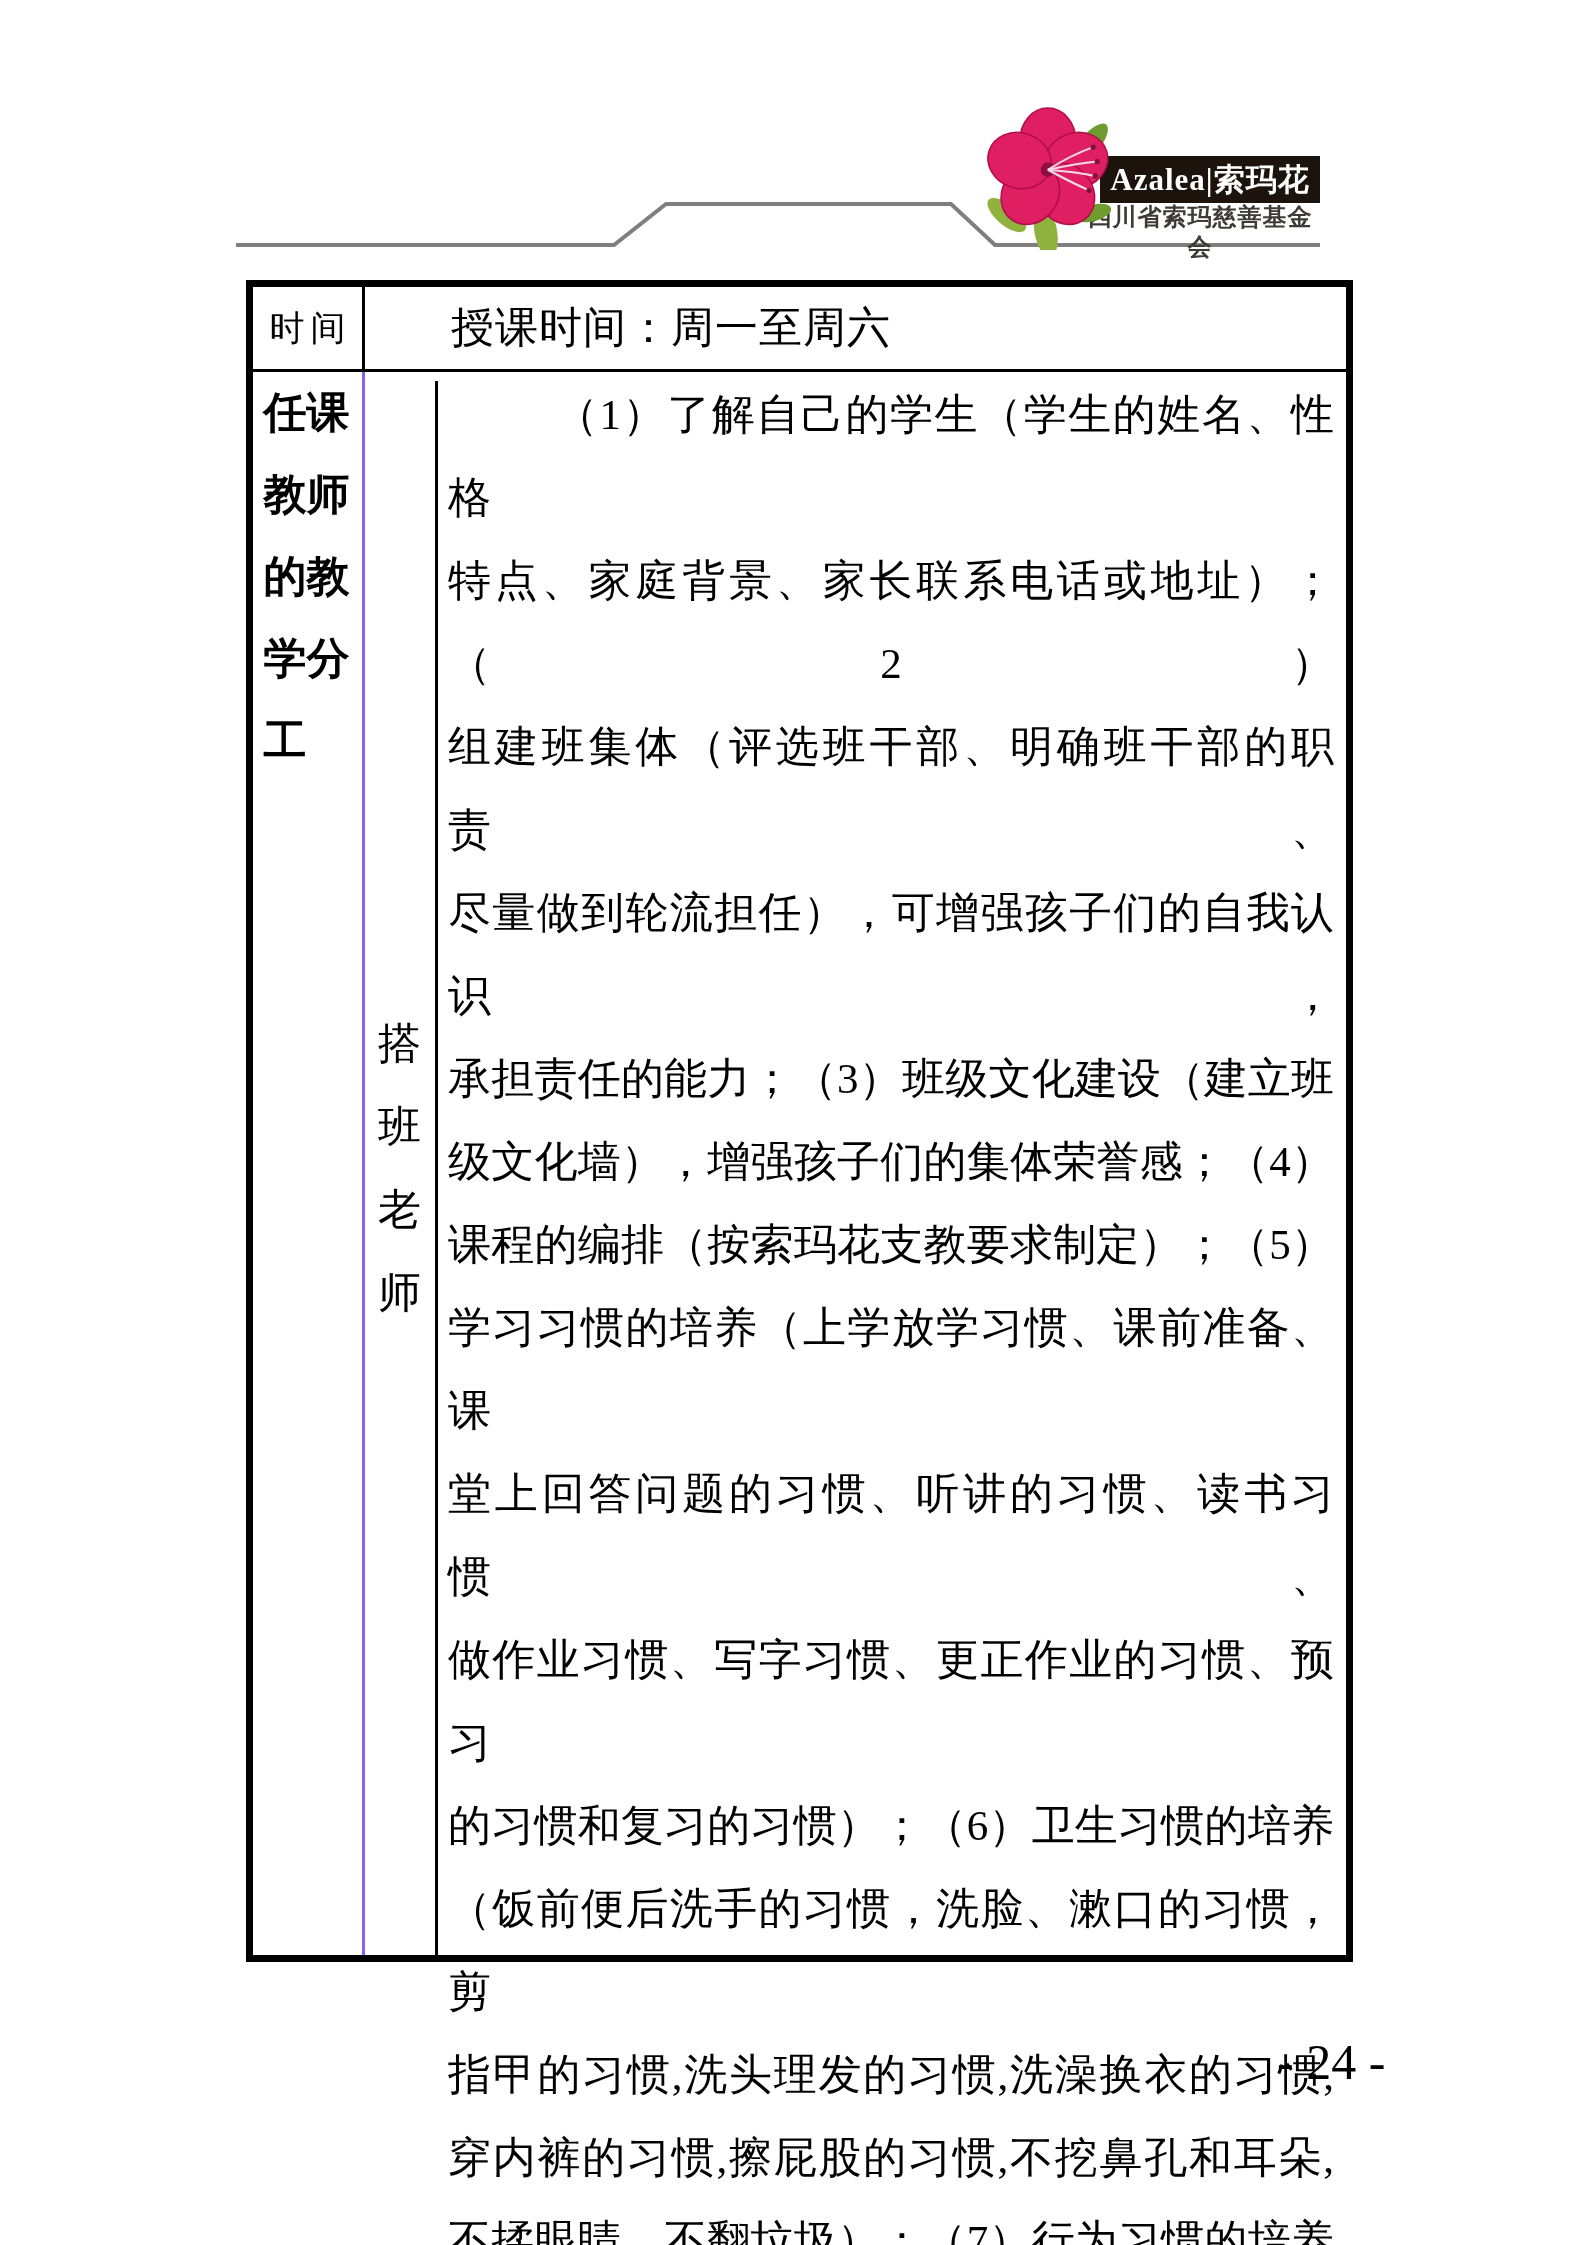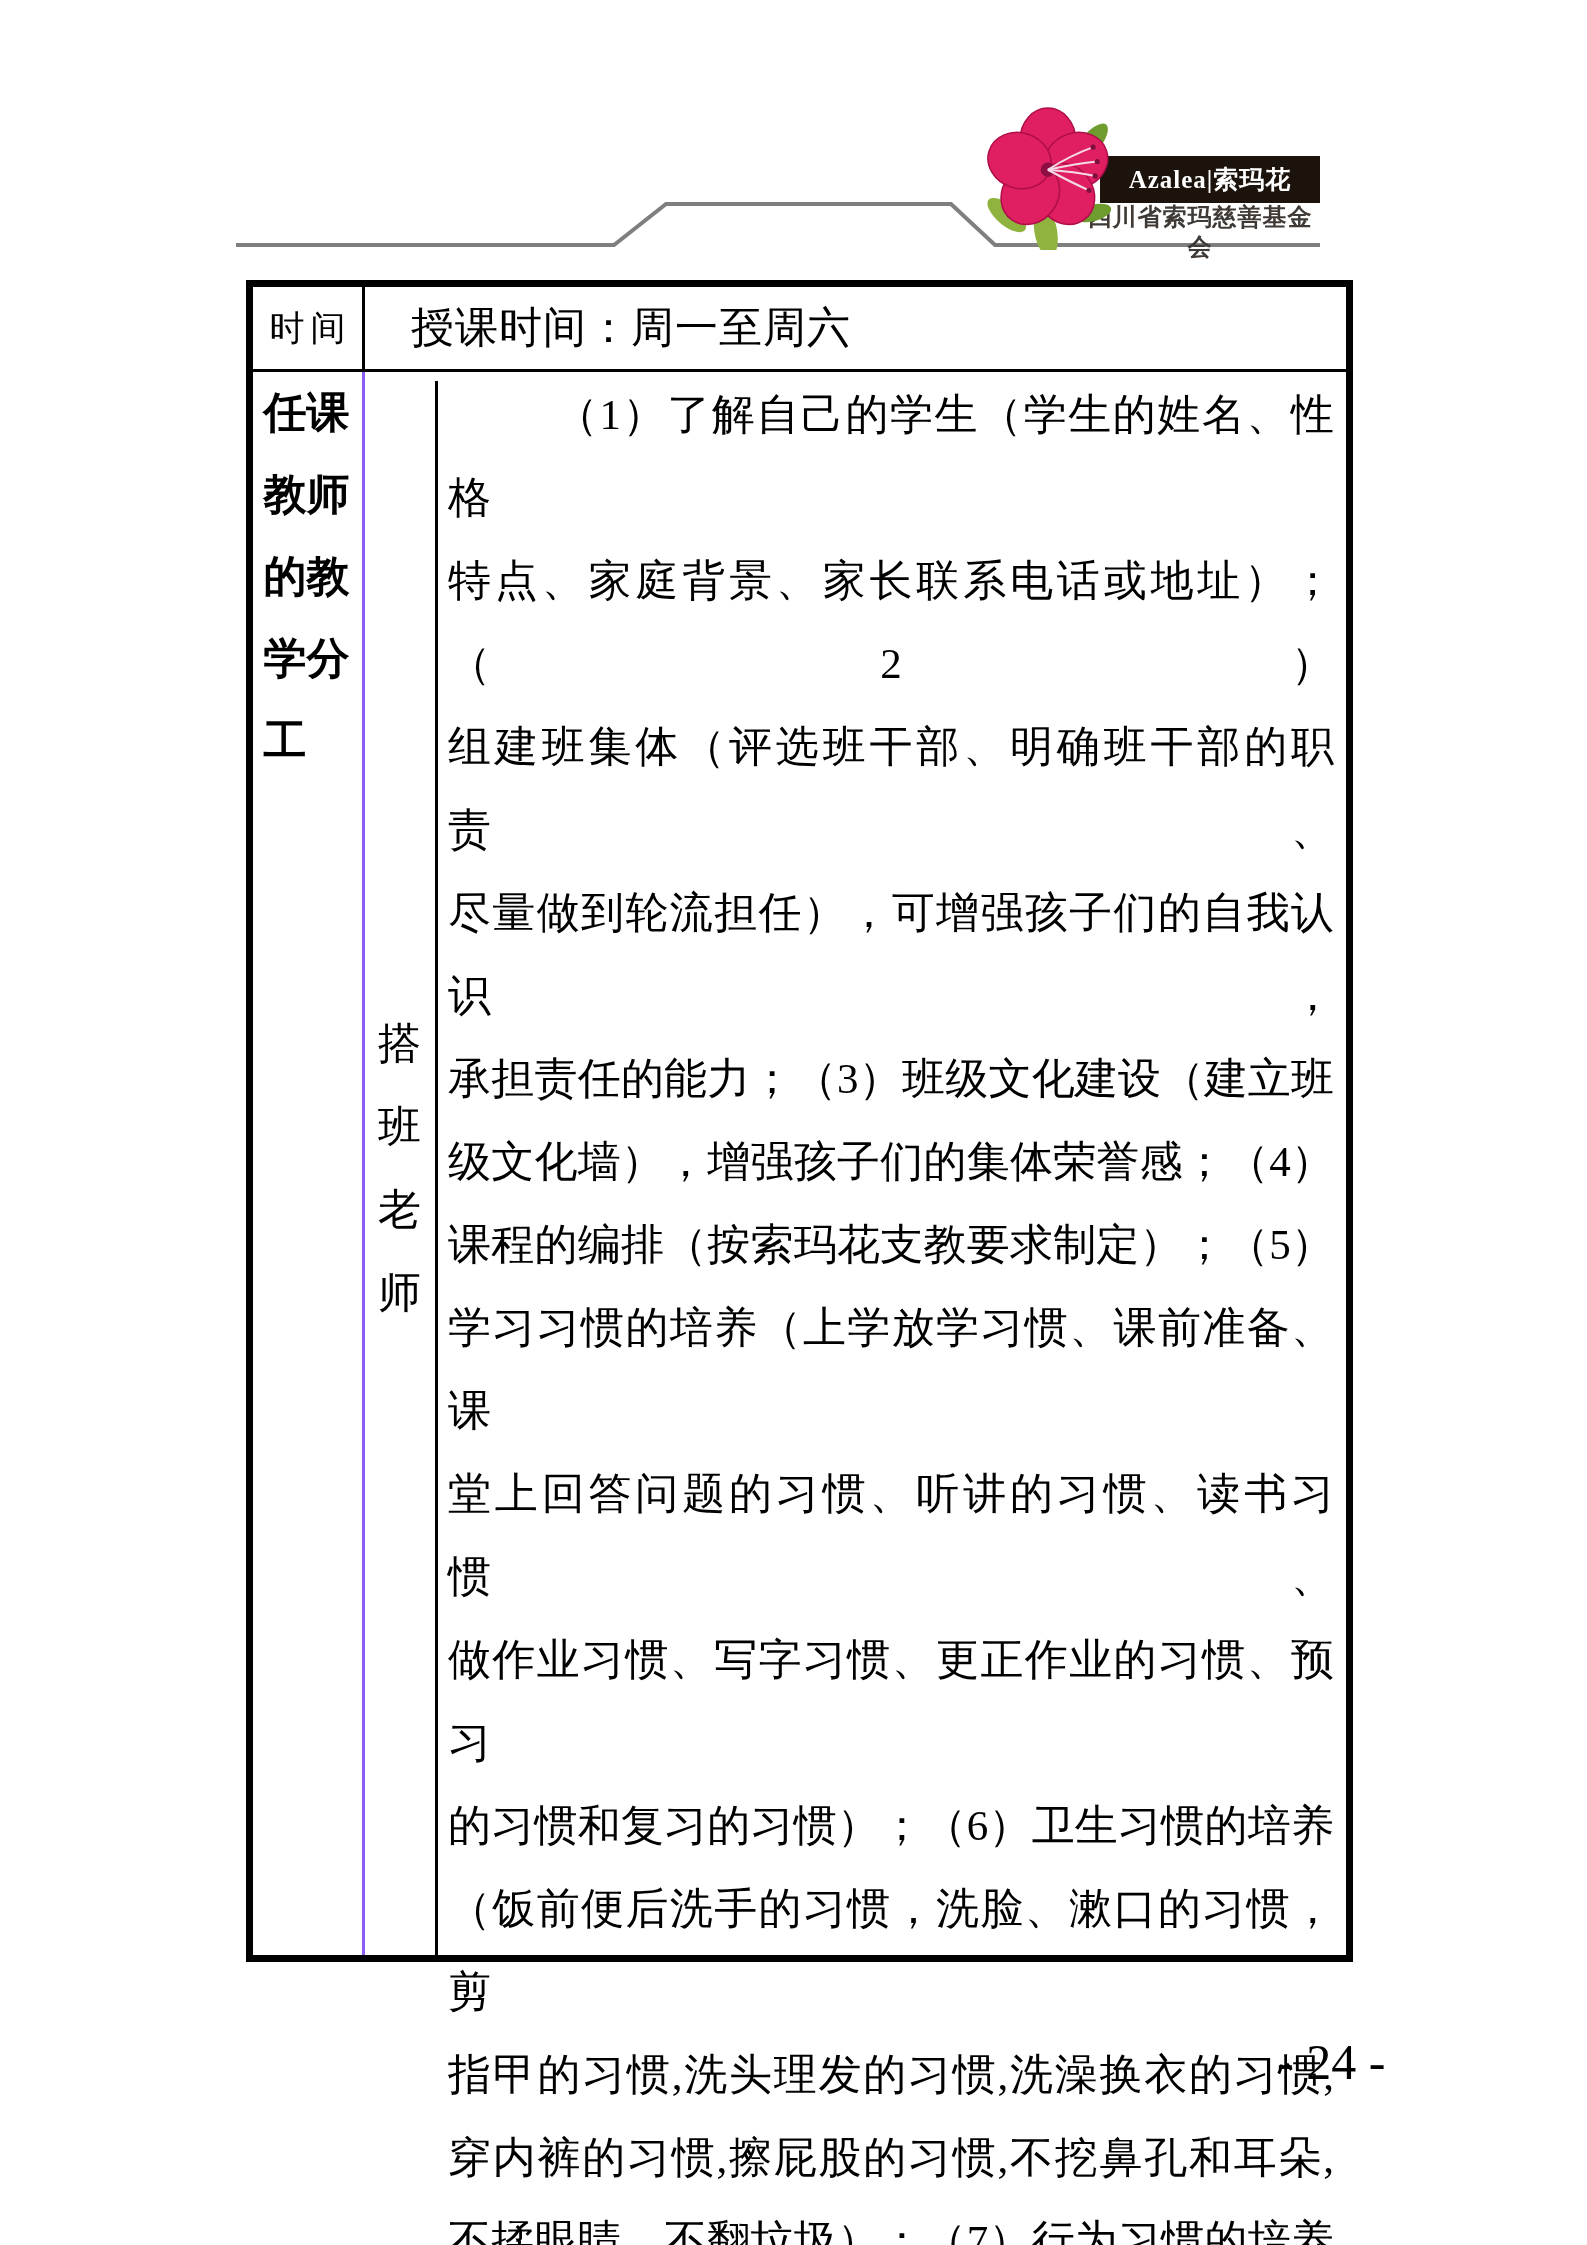--- a/index.html
+++ b/index.html
@@ -19,21 +19,21 @@
     color:#000;
   }
   .page{position:absolute;inset:0;background:#fff;overflow:hidden;}
 
   
   .header-line{position:absolute;left:230px;top:198px;width:1095px;height:52px;z-index:1;}
   .brand-box{
     position:absolute;left:1100px;top:156px;width:220px;height:47px;
     background:var(--box-bg);color:var(--brand-color);
     display:flex;align-items:center;justify-content:center;
-    font-size:25px;font-weight:bold;letter-spacing:1px;z-index:2;
+    font-size:31px;font-weight:bold;letter-spacing:1px;z-index:2;
   }
   .org-name{
     position:absolute;left:1080px;top:202px;width:240px;height:30px;
     text-align:center;font-size:24px;font-weight:bold;color:var(--org-color);
     letter-spacing:1px;z-index:2;line-height:30px;
   }
   .flower{position:absolute;left:986px;top:106px;width:134px;height:144px;z-index:3;}
   .petal{fill:var(--petal);stroke:var(--petal-dark);stroke-width:1.5;}
   .leaf{fill:var(--leaf);}
   .leaf.dark{fill:var(--leaf-dark);}
@@ -48,21 +48,21 @@
     display:flex;flex-direction:column;background:#fff;
   }
   .row-time{height:82px;flex:0 0 82px;border-bottom:3px solid #000;display:flex;}
   .cell-time-label{
     width:109px;flex:0 0 109px;border-right:3px solid #000;
     display:flex;align-items:center;justify-content:center;
     font-size:35px;letter-spacing:6px;text-indent:6px;
   }
   .cell-time-value{
     flex:1;display:flex;align-items:center;
-    padding-left:46px;font-size:43px;letter-spacing:1px;
+    padding-left:46px;font-size:43px;letter-spacing:1px;margin-left:40px;
   }
   .row-duties{flex:1;display:flex;min-height:0;}
   .cell-duties-label{
     width:109px;flex:0 0 109px;border-right:3px solid #8b5cf6;
     display:flex;align-items:flex-start;justify-content:center;font-weight:bold;
   }
   .duties-label-text{width:88px;font-size:43px;line-height:82px;word-break:break-all;}
   .cell-duties-sublabel{
     width:70px;flex:0 0 70px;border-right:3px solid #000;
     display:flex;align-items:center;justify-content:center;margin-top:9px;

